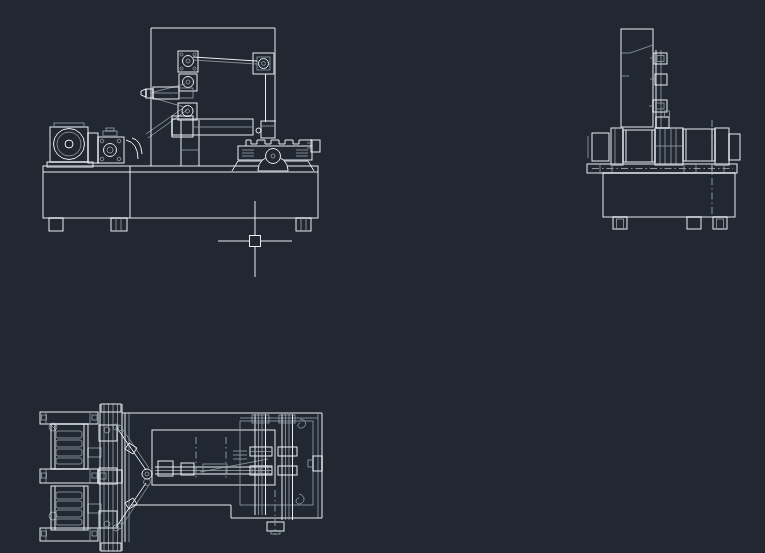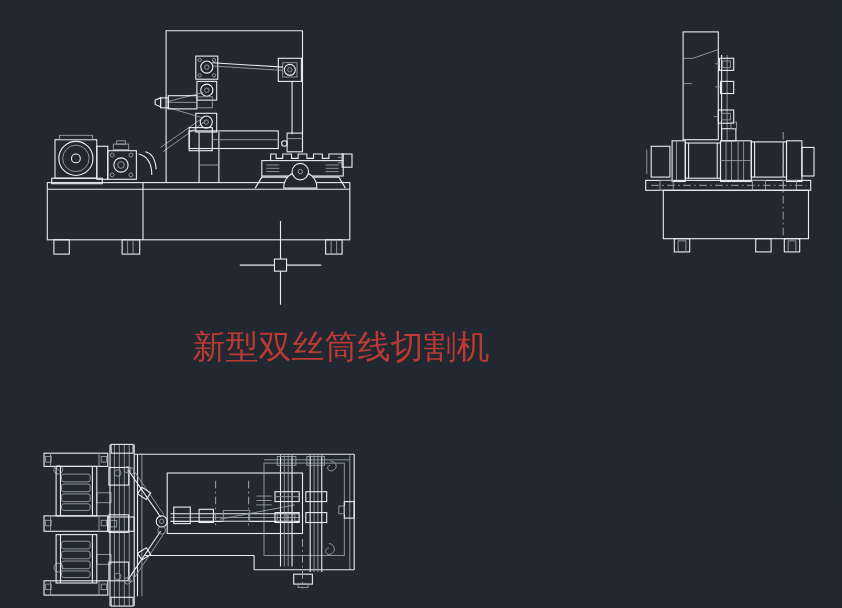--- a/index.html
+++ b/index.html
@@ -352,15 +352,14 @@
     </g>
   </g>
 
   <g>
     <line class="s" x1="218" y1="241" x2="292" y2="241"></line>
     <line class="s" x1="255" y1="201" x2="255" y2="277"></line>
     <rect class="s bgfill" x="249.5" y="235.5" width="11" height="11"></rect>
   </g>
 </svg>
 
-<div class="title">新型双丝筒线切割机</div>
 
 </div>
 
 </body></html>

